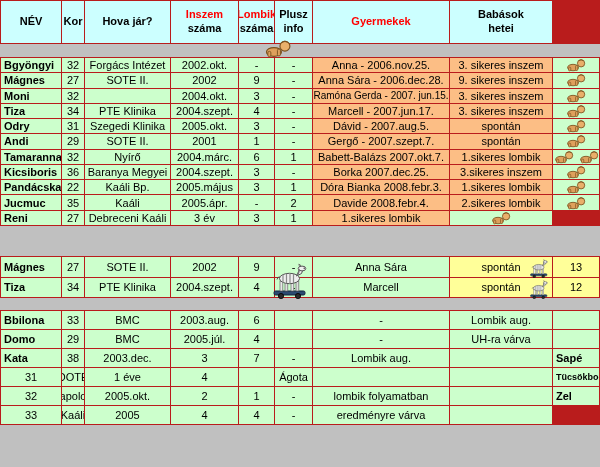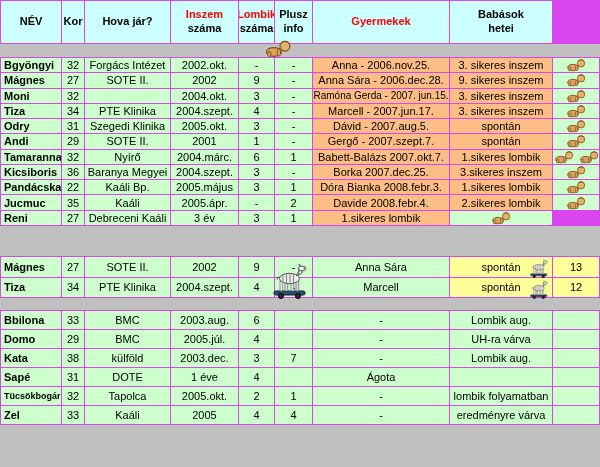--- a/index.html
+++ b/index.html
@@ -10,21 +10,21 @@
     font-family:"Liberation Sans",sans-serif;
     color:#000;
     overflow:hidden;
   }
   
   .grid{
     display:grid;
     grid-template-columns:60px 22px 85px 67px 35px 37px 136px 102px 1fr;
     gap:1px;
     padding:1px;
-    background:#d946ef;
+    background:#b91c1c;
     box-sizing:border-box;
     width:600px;
   }
   .hdr{height:44px;grid-auto-rows:1fr;}
   .s1{height:169px;grid-auto-rows:1fr;}
   .s2{height:42px;grid-auto-rows:1fr;}
   .s3{height:115px;grid-auto-rows:1fr;}
   .band{height:13px;background:#c0c0c0;}
   .band2{height:30px;background:#c0c0c0;}
   .band3{height:12px;background:#c0c0c0;}
@@ -371,21 +371,20 @@
       <div class="c fit">BMC</div>
       <div class="c fit">2005.júl.</div>
       <div class="c">4</div>
       <div class="c"></div>
       <div class="c">-</div>
       <div class="c fit">UH-ra várva</div>
       <div class="c"></div>
 
       <div class="c name fit">Kata</div>
       <div class="c">38</div>
-      <div class="c fit">külföld</div>
       <div class="c fit">2003.dec.</div>
       <div class="c">3</div>
       <div class="c">7</div>
       <div class="c">-</div>
       <div class="c fit">Lombik aug.</div>
       <div class="c"></div>
 
       <div class="c name fit">Sapé</div>
       <div class="c">31</div>
       <div class="c fit">DOTE</div>

